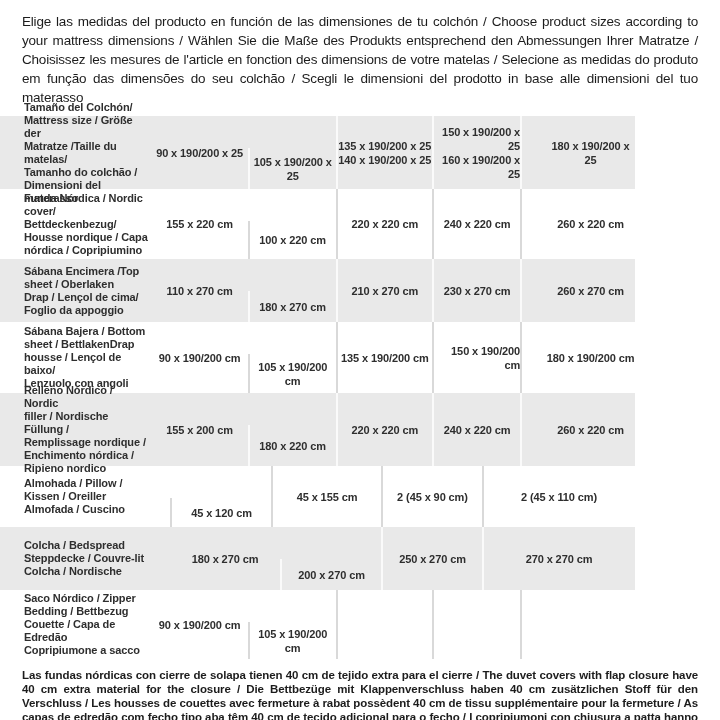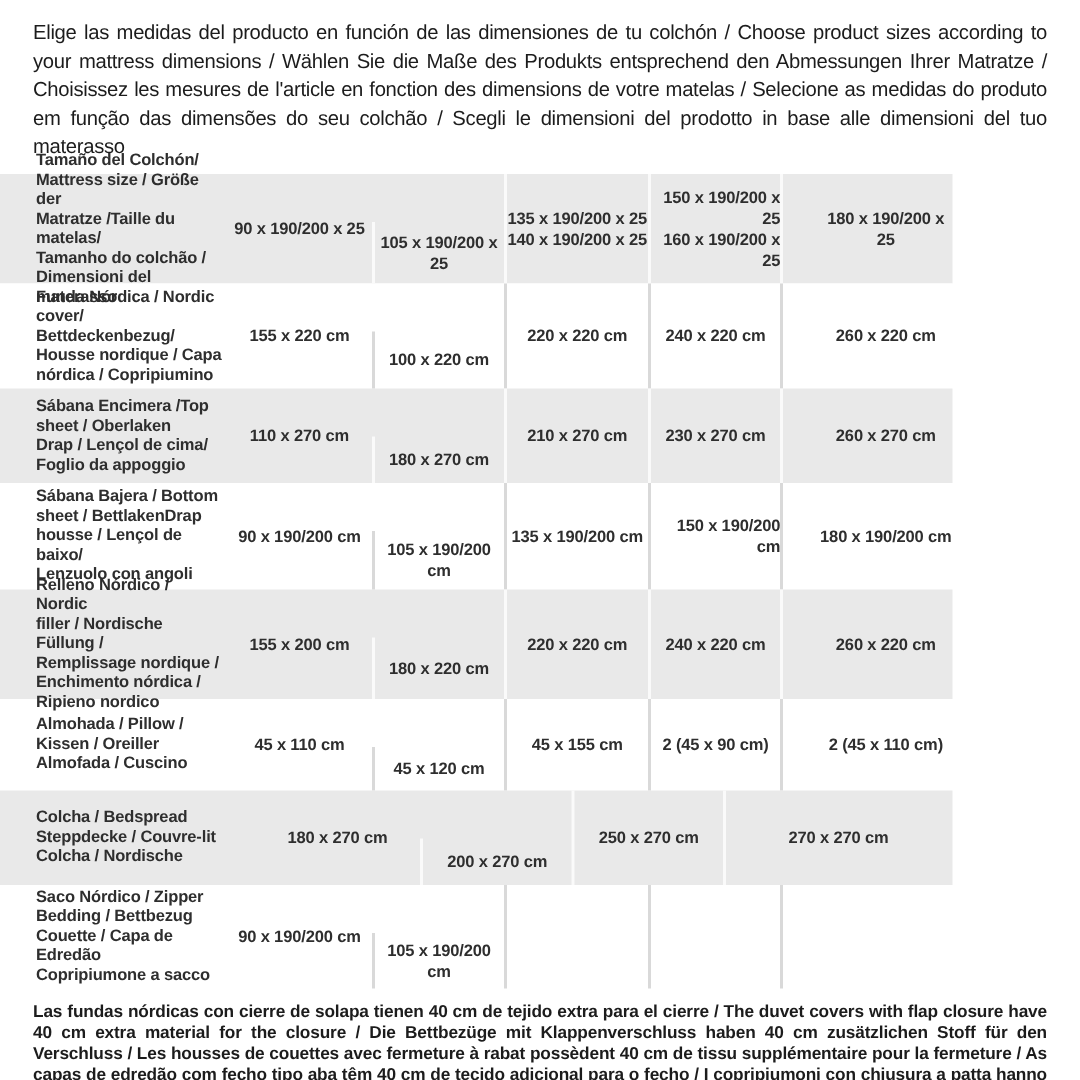--- a/index.html
+++ b/index.html
@@ -143,21 +143,20 @@
       <div class="cell c2 sep">180 x 220 cm</div>
       <div class="cell c3 sep">220 x 220 cm</div>
       <div class="cell c4 sep">240 x 220 cm</div>
       <div class="cell c5 sep">260 x 220 cm</div>
     </div>
 
     <div class="row white r6">
       <div class="cell label-cell">Almohada  / Pillow /
 Kissen / Oreiller
 Almofada / Cuscino</div>
-      <div class="cell c1">45 x 110 cm</div>
       <div class="cell c2 sep">45 x 120 cm</div>
       <div class="cell c3 sep">45 x 155 cm</div>
       <div class="cell c4 sep">2 (45 x 90 cm)</div>
       <div class="cell c5 sep">2 (45 x 110 cm)</div>
     </div>
 
     <div class="row gray r7">
       <div class="cell label-cell">Colcha / Bedspread
 Steppdecke / Couvre-lit
 Colcha / Nordische</div>

